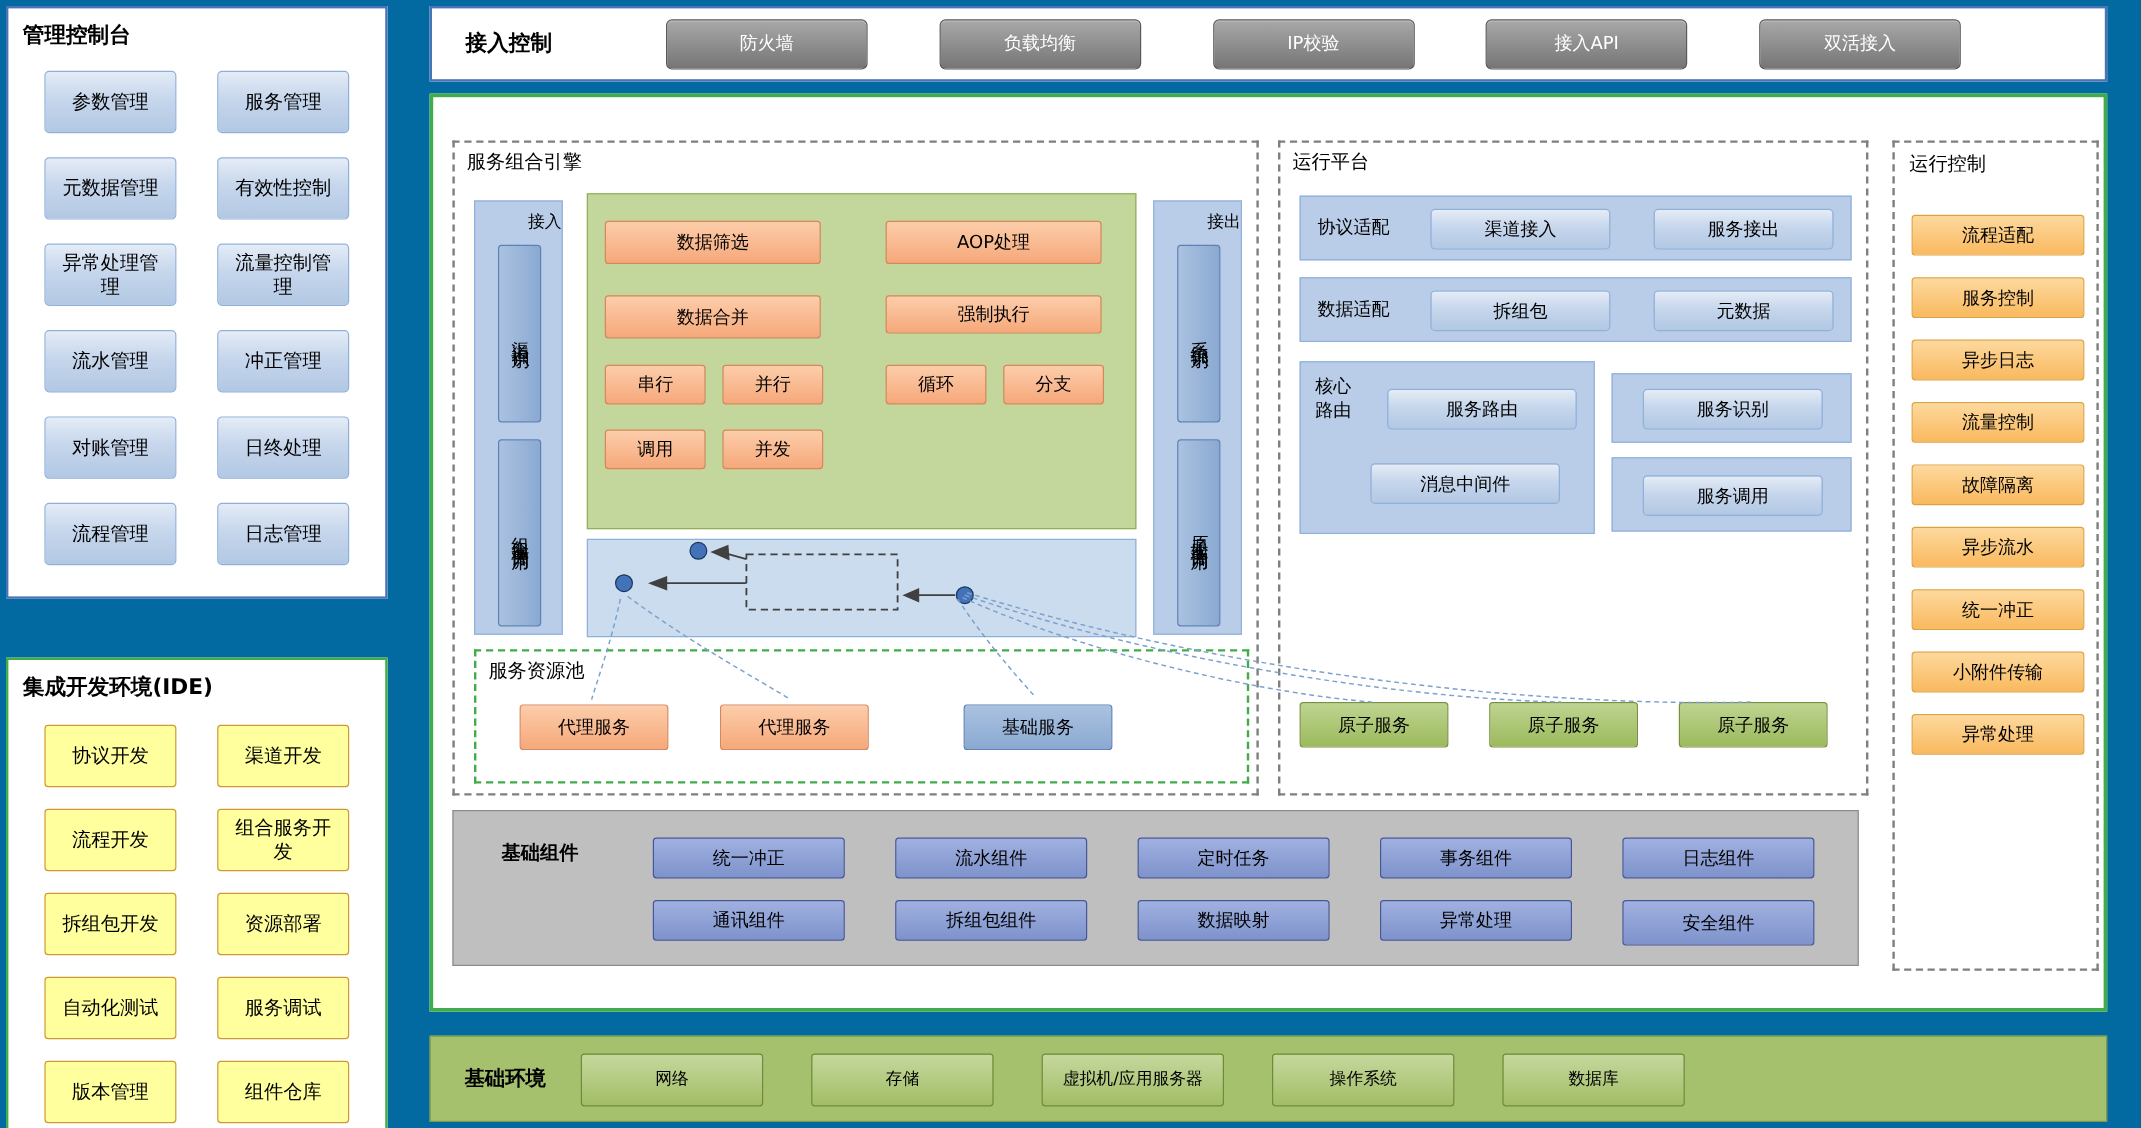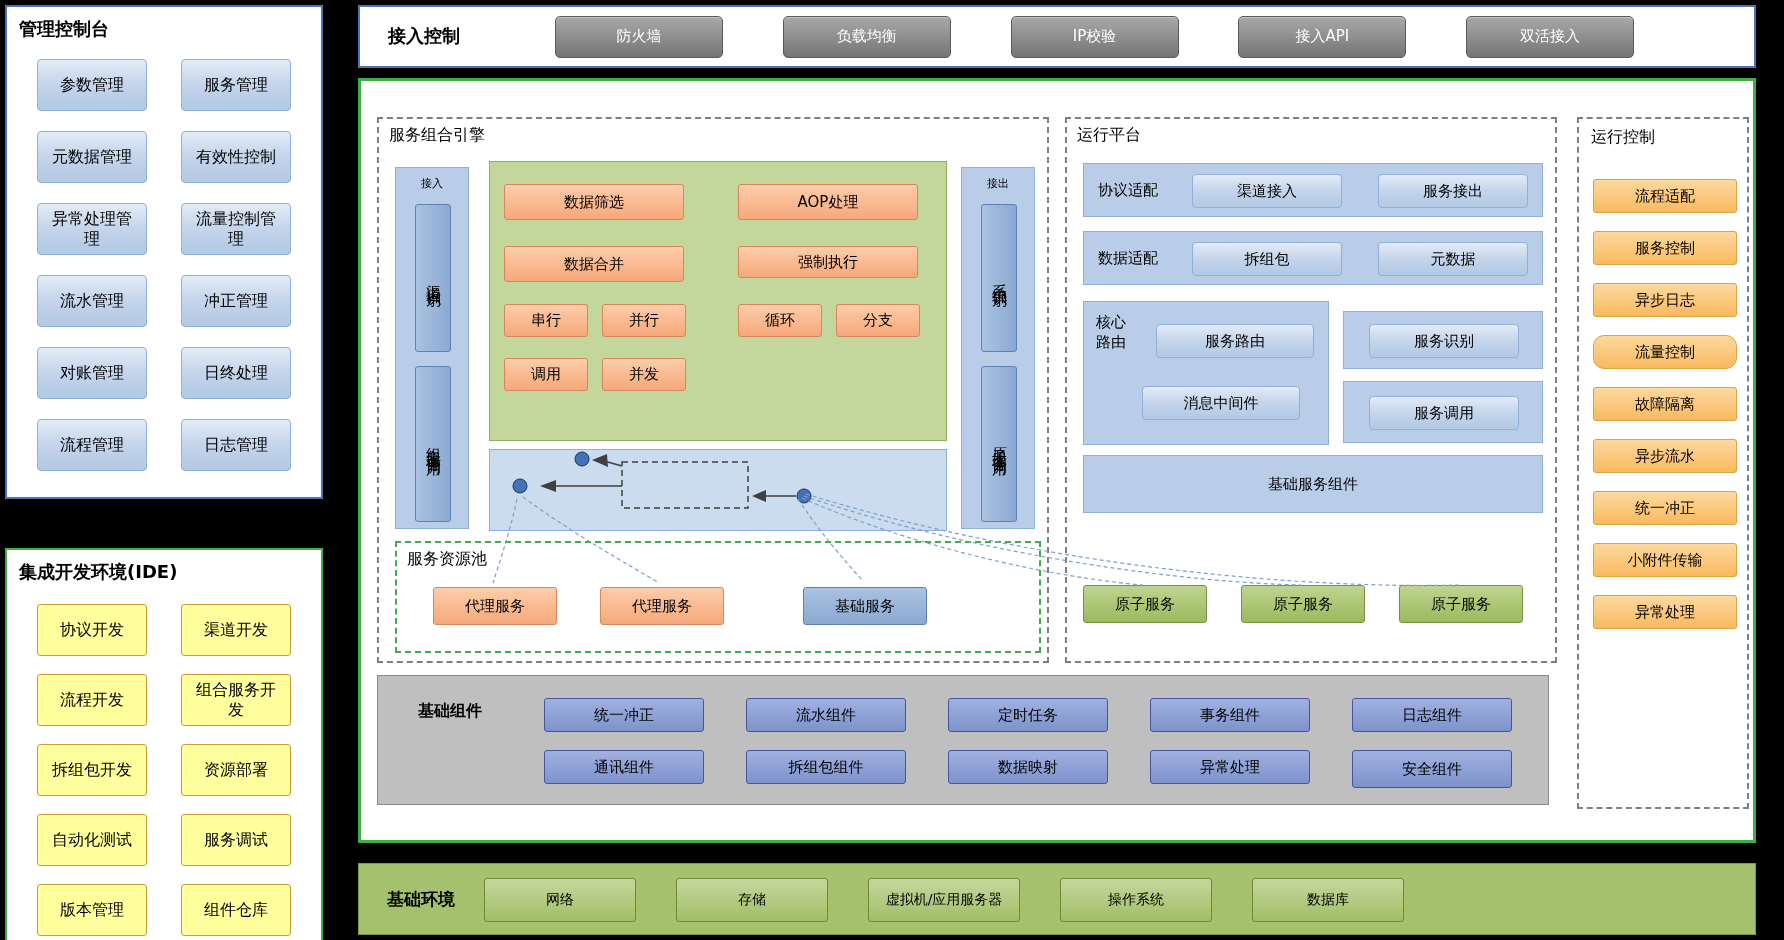--- a/index.html
+++ b/index.html
@@ -1,18 +1,18 @@
 <!DOCTYPE html>
 <html><head>
 <meta charset="utf-8">
 <style>
   * { margin:0; padding:0; box-sizing:border-box; }
   html,body { background:#3f3f3f; }
   #canvas {
-    position:relative; width:1784px; height:940px; background:#000000;
+    position:relative; width:1784px; height:940px; background:#0369a1;
     font-family:"DejaVu Sans","Liberation Sans",sans-serif; color:#000; overflow:hidden;
   }
   .panel { position:absolute; background:#fff; }
   .blue-border { border:2px solid #4a73b8; }
   .green-border { border:2px solid #41ad49; }
   .panel-title { position:absolute; left:12px; top:10px; font-size:18px; font-weight:700; }
   .btn { position:absolute; display:flex; align-items:center; justify-content:center; text-align:center;
          font-size:15px; line-height:1.25; border-radius:4px; cursor:pointer; }
   .btn-blue   { background:linear-gradient(180deg,#e4ecf6 0%,#c6d6ec 45%,#b2c8e3 100%); border:1px solid #8fb0d9; }
   .btn-yellow { background:#ffff9e; border:1px solid #cf9a36; border-radius:3px; }
@@ -24,21 +24,21 @@
   .btn-steel  { background:linear-gradient(180deg,#abc2e0,#8aa9d2); border:1px solid #5d81b4; border-radius:3px; }
   .btn-peri   { background:linear-gradient(180deg,#a0b1e0,#7e92cc); border:1px solid #44579c; border-radius:3px; }
   .btn-env    { background:linear-gradient(180deg,#c5d89d,#a2bd66); border:1px solid #6f8c3c; border-radius:3px; font-size:14px; }
   .grid2 { position:absolute; left:30px; right:30px; display:grid; grid-template-columns:1fr 1fr;
            column-gap:34px; }
   .grid2 .gbtn { position:static; height:52px; font-size:16px; padding:2px 14px; }
   .dashed-gray  { position:absolute; border:2px dashed #7f7f7f; }
   .dashed-green { position:absolute; border:2px dashed #41ad49; }
   .box-label { position:absolute; left:10px; top:6px; font-size:16px; }
   .blue-panel { position:absolute; background:#b9cde8; border:1px solid #8fb0d9; }
-  .col-label { position:absolute; top:8px; width:100%; text-align:center; font-size:11px; }
+  .col-label { position:absolute; top:8px; width:100%; text-align:right; font-size:14px; }
   .vbtn { position:absolute; writing-mode:vertical-rl; text-orientation:upright;
           display:flex; align-items:center; justify-content:center; font-size:15px; letter-spacing:3px;
           background:linear-gradient(90deg,#abc2e0,#8aa9d2); border:1px solid #5d81b4; border-radius:3px; }
   .side-label { position:absolute; left:14px; top:50%; transform:translateY(-50%); font-size:15px; }
   .bold { font-weight:700; }
   svg { display:block; }
 </style>
 </head>
 <body>
 
@@ -167,29 +167,28 @@
         <div class="btn btn-blue" style="left:58px; top:84px; width:158px; height:34px;">消息中间件</div>
       </div>
 
       <div class="blue-panel" style="left:276px; top:192px; width:200px; height:58px;">
         <div class="btn btn-blue" style="left:25px; top:12px; width:150px; height:34px;">服务识别</div>
       </div>
       <div class="blue-panel" style="left:276px; top:262px; width:200px; height:62px;">
         <div class="btn btn-blue" style="left:25px; top:14px; width:150px; height:34px;">服务调用</div>
       </div>
 
-      <div class="blue-panel" style="left:16px; top:336px; width:460px; height:58px; display:flex; align-items:center; justify-content:center; font-size:15px;">基础服务组件</div>
     </div>
 
     <div class="dashed-gray" style="left:1216px; top:36px; width:172px; height:692px;">
       <span class="box-label" style="left:12px; top:8px;">运行控制</span>
       <div class="btn btn-amber" style="left:14px; top:60px;  width:144px; height:34px;">流程适配</div>
       <div class="btn btn-amber" style="left:14px; top:112px; width:144px; height:34px;">服务控制</div>
       <div class="btn btn-amber" style="left:14px; top:164px; width:144px; height:34px;">异步日志</div>
-      <div class="btn btn-amber" style="left:14px; top:216px; width:144px; height:34px;border-radius:11px;">流量控制</div>
+      <div class="btn btn-amber" style="left:14px; top:216px; width:144px; height:34px;">流量控制</div>
       <div class="btn btn-amber" style="left:14px; top:268px; width:144px; height:34px;">故障隔离</div>
       <div class="btn btn-amber" style="left:14px; top:320px; width:144px; height:34px;">异步流水</div>
       <div class="btn btn-amber" style="left:14px; top:372px; width:144px; height:34px;">统一冲正</div>
       <div class="btn btn-amber" style="left:14px; top:424px; width:144px; height:34px;">小附件传输</div>
       <div class="btn btn-amber" style="left:14px; top:476px; width:144px; height:34px;">异常处理</div>
     </div>
 
     <div style="position:absolute; left:16px; top:594px; width:1172px; height:130px; background:#bfbfbf; border:1px solid #8c8c8c;">
       <span class="box-label bold" style="left:40px; top:25px;">基础组件</span>
       <div class="btn btn-peri" style="left:166px; top:22px; width:160px; height:34px;">统一冲正</div>

